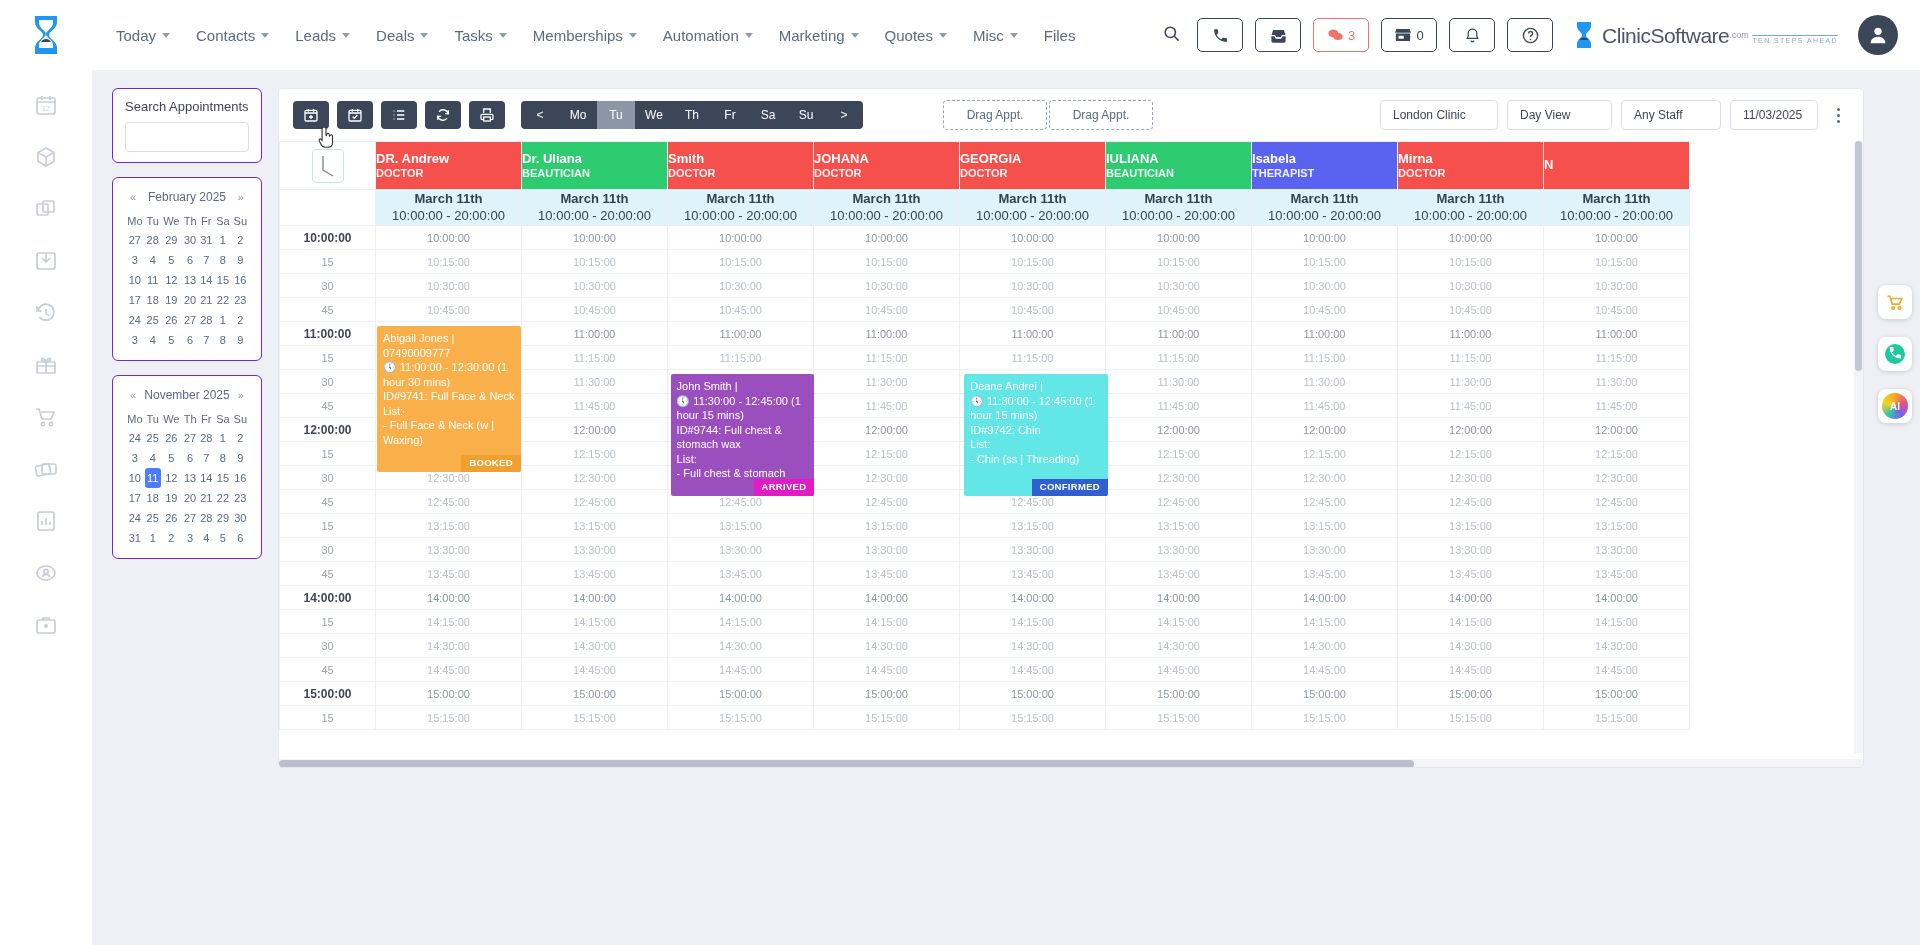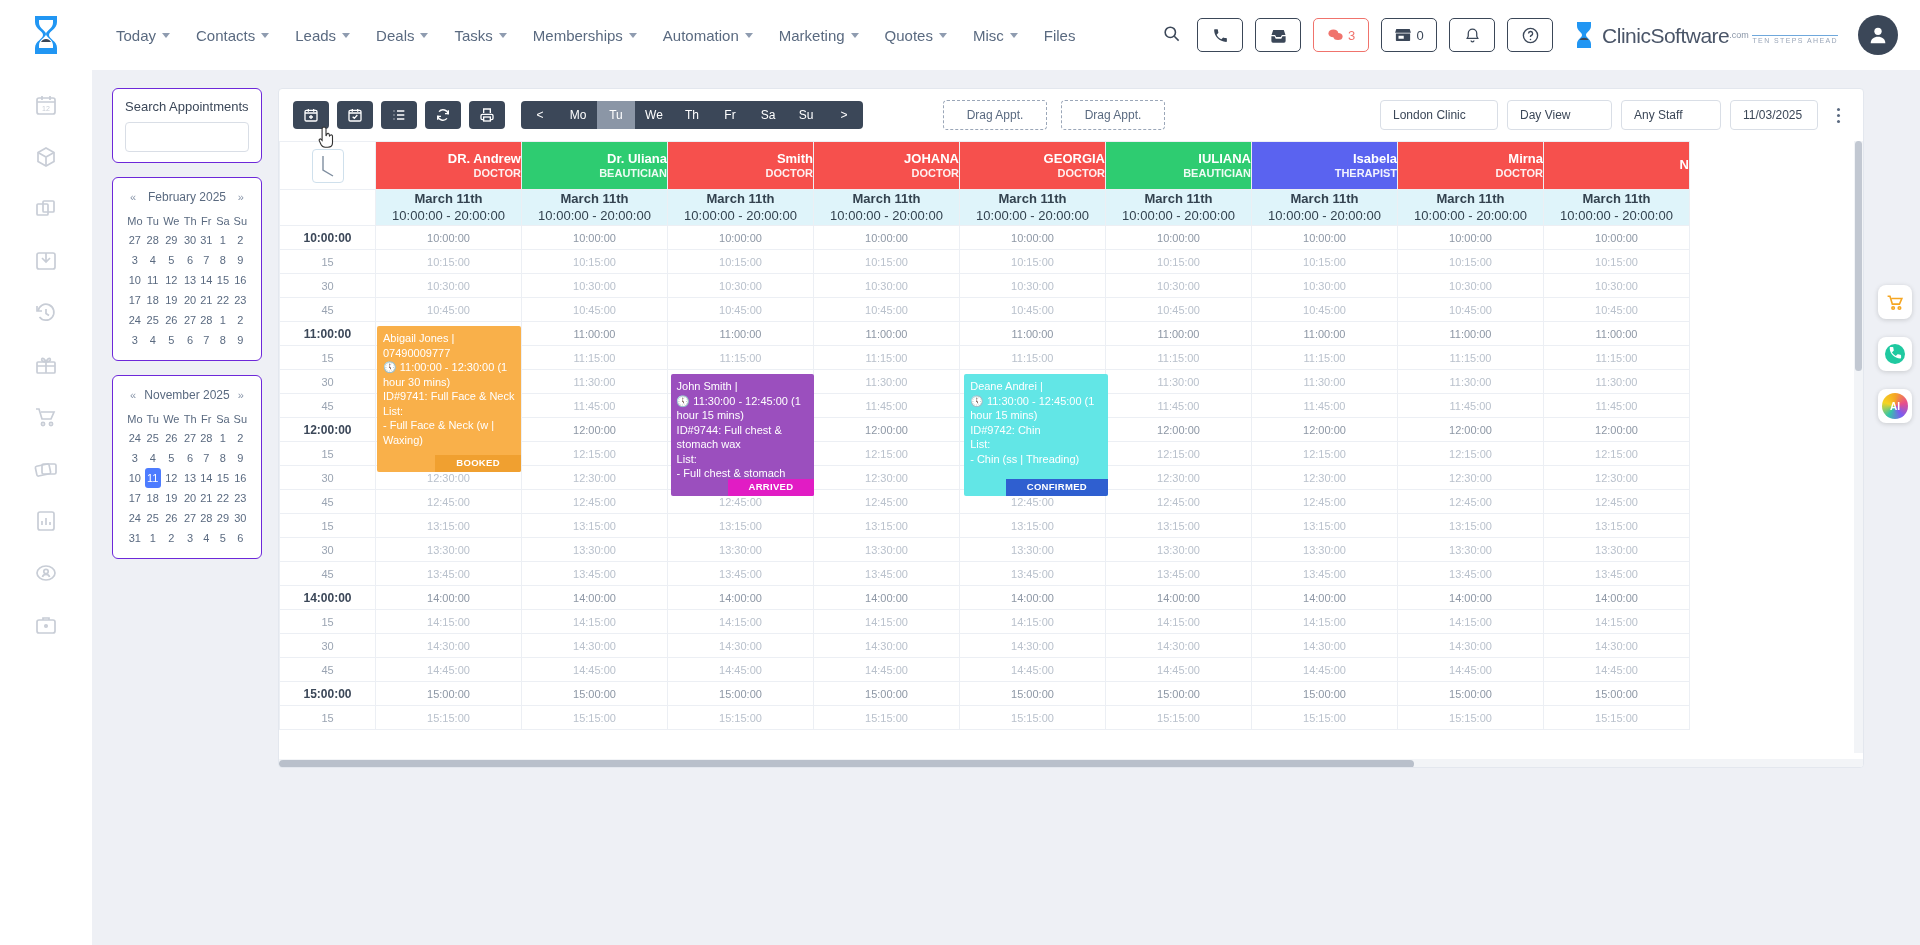--- a/index.html
+++ b/index.html
@@ -94,41 +94,41 @@
   }
   .kebab { width: 22px; display:flex; flex-direction: column; gap: 3px; align-items:center; cursor: pointer; }
   .kebab i { width: 3px; height: 3px; background: #5a6a80; border-radius: 50%; display:block; }
   
   .grid-wrap { position: relative; height: 628px; overflow: hidden; }
   .grid-scroll { height: 612px; overflow: hidden; position: relative; }
   .gridtable { border-collapse: collapse; table-layout: fixed; }
   .gridtable th, .gridtable td { border: 1px solid #eceff4; padding: 0; }
   .col-time { width: 96px; }
   .col-staff { width: 146px; }
-  .staff-head { height: 48px; text-align: right; color: #fff; vertical-align: middle; border:none;margin-top:40px;}
+  .staff-head { height: 48px; text-align: left; color: #fff; vertical-align: middle; border:none;margin-top:40px;}
   .staff-name { font-size: 13px; font-weight: bold; line-height: 1.15; }
   .staff-role { font-size: 11px; opacity: .92; }
   .date-row td { background: #dff4fa; height: 36px; text-align: center; font-size: 13px; color: #33424f; line-height: 1.3; }
   .date-row td .d1 { font-weight: bold; }
   .slot { height: 24px; text-align: center; font-size: 11px; color: #b9c1cc; position: relative; }
   .slot.hour { color: #8d97a5; }
   td.timecell { text-align: center; font-size: 11px; color: #9aa4b2; background: #fff; }
   td.timecell.hour { color: #3b4758; font-weight: bold; font-size: 12px; }
   tr.dash td { border-top: 1px dashed #e9edf2; }
   tr.now td { border-top: 1px dotted #f2a0a0; }
   .corner-cell { background: #fff; position: relative; }
   .clockbox { width: 32px; height: 34px; border: 1px solid #cfe0ec; border-radius: 4px; margin: 6px auto; position: relative; }
   
   .appt {
     position: absolute; border-radius: 2px; color: #fff; font-size: 11px; line-height: 1.32;
     padding: 5px 6px; overflow: hidden; cursor: pointer; z-index: 5;
   }
   .appt .badge {
     position: absolute; right: 0; bottom: 0; font-size: 9.5px; font-weight: bold;
-    padding: 2px 21px; color: #fff; letter-spacing: .3px;
+    padding: 2px 8px; color: #fff; letter-spacing: .3px;
   }
   .appt .ln { display: block; }
   .appt .gap { height: 8px; }
   
   .vscroll { position: absolute; right: 0; top: 0; width: 9px; height: 612px; background: #f2f4f7; }
   .vscroll i { position:absolute; top: 0; left: 1px; width: 7px; height: 230px; background: #c2c8d2; border-radius: 4px; display:block;}
   .hscroll { position: absolute; left: 0; bottom: 0; height: 10px; width: 100%; background: #f2f4f7; }
   .hscroll i { position:absolute; left: 0; top: 1px; width: 1135px; height: 8px; background: #b9c0cb; border-radius: 4px; display:block; }
   
   .floaters { position: absolute; right: 8px; top: 285px; display: flex; flex-direction: column; gap: 18px; z-index: 60; }
@@ -537,21 +537,21 @@
       <div>Mo</div>
       <div class="active">Tu</div>
       <div>We</div>
       <div>Th</div>
       <div>Fr</div>
       <div>Sa</div>
       <div>Su</div>
       <div>&gt;</div>
     </div>
 
-    <div style="margin-left:72px; display:flex; gap:14px;">
+    <div style="margin-left:72px; display:flex; gap:2px;">
       <div class="drag-appt">Drag Appt.</div>
       <div class="drag-appt">Drag Appt.</div>
     </div>
 
     <div style="margin-left:auto; display:flex; gap:9px; align-items:center;">
       <div class="sel-box" style="width:118px">London Clinic</div>
       <div class="sel-box" style="width:105px">Day View</div>
       <div class="sel-box" style="width:100px">Any Staff</div>
       <div class="sel-box" style="width:88px">11/03/2025</div>
       <div class="kebab">

